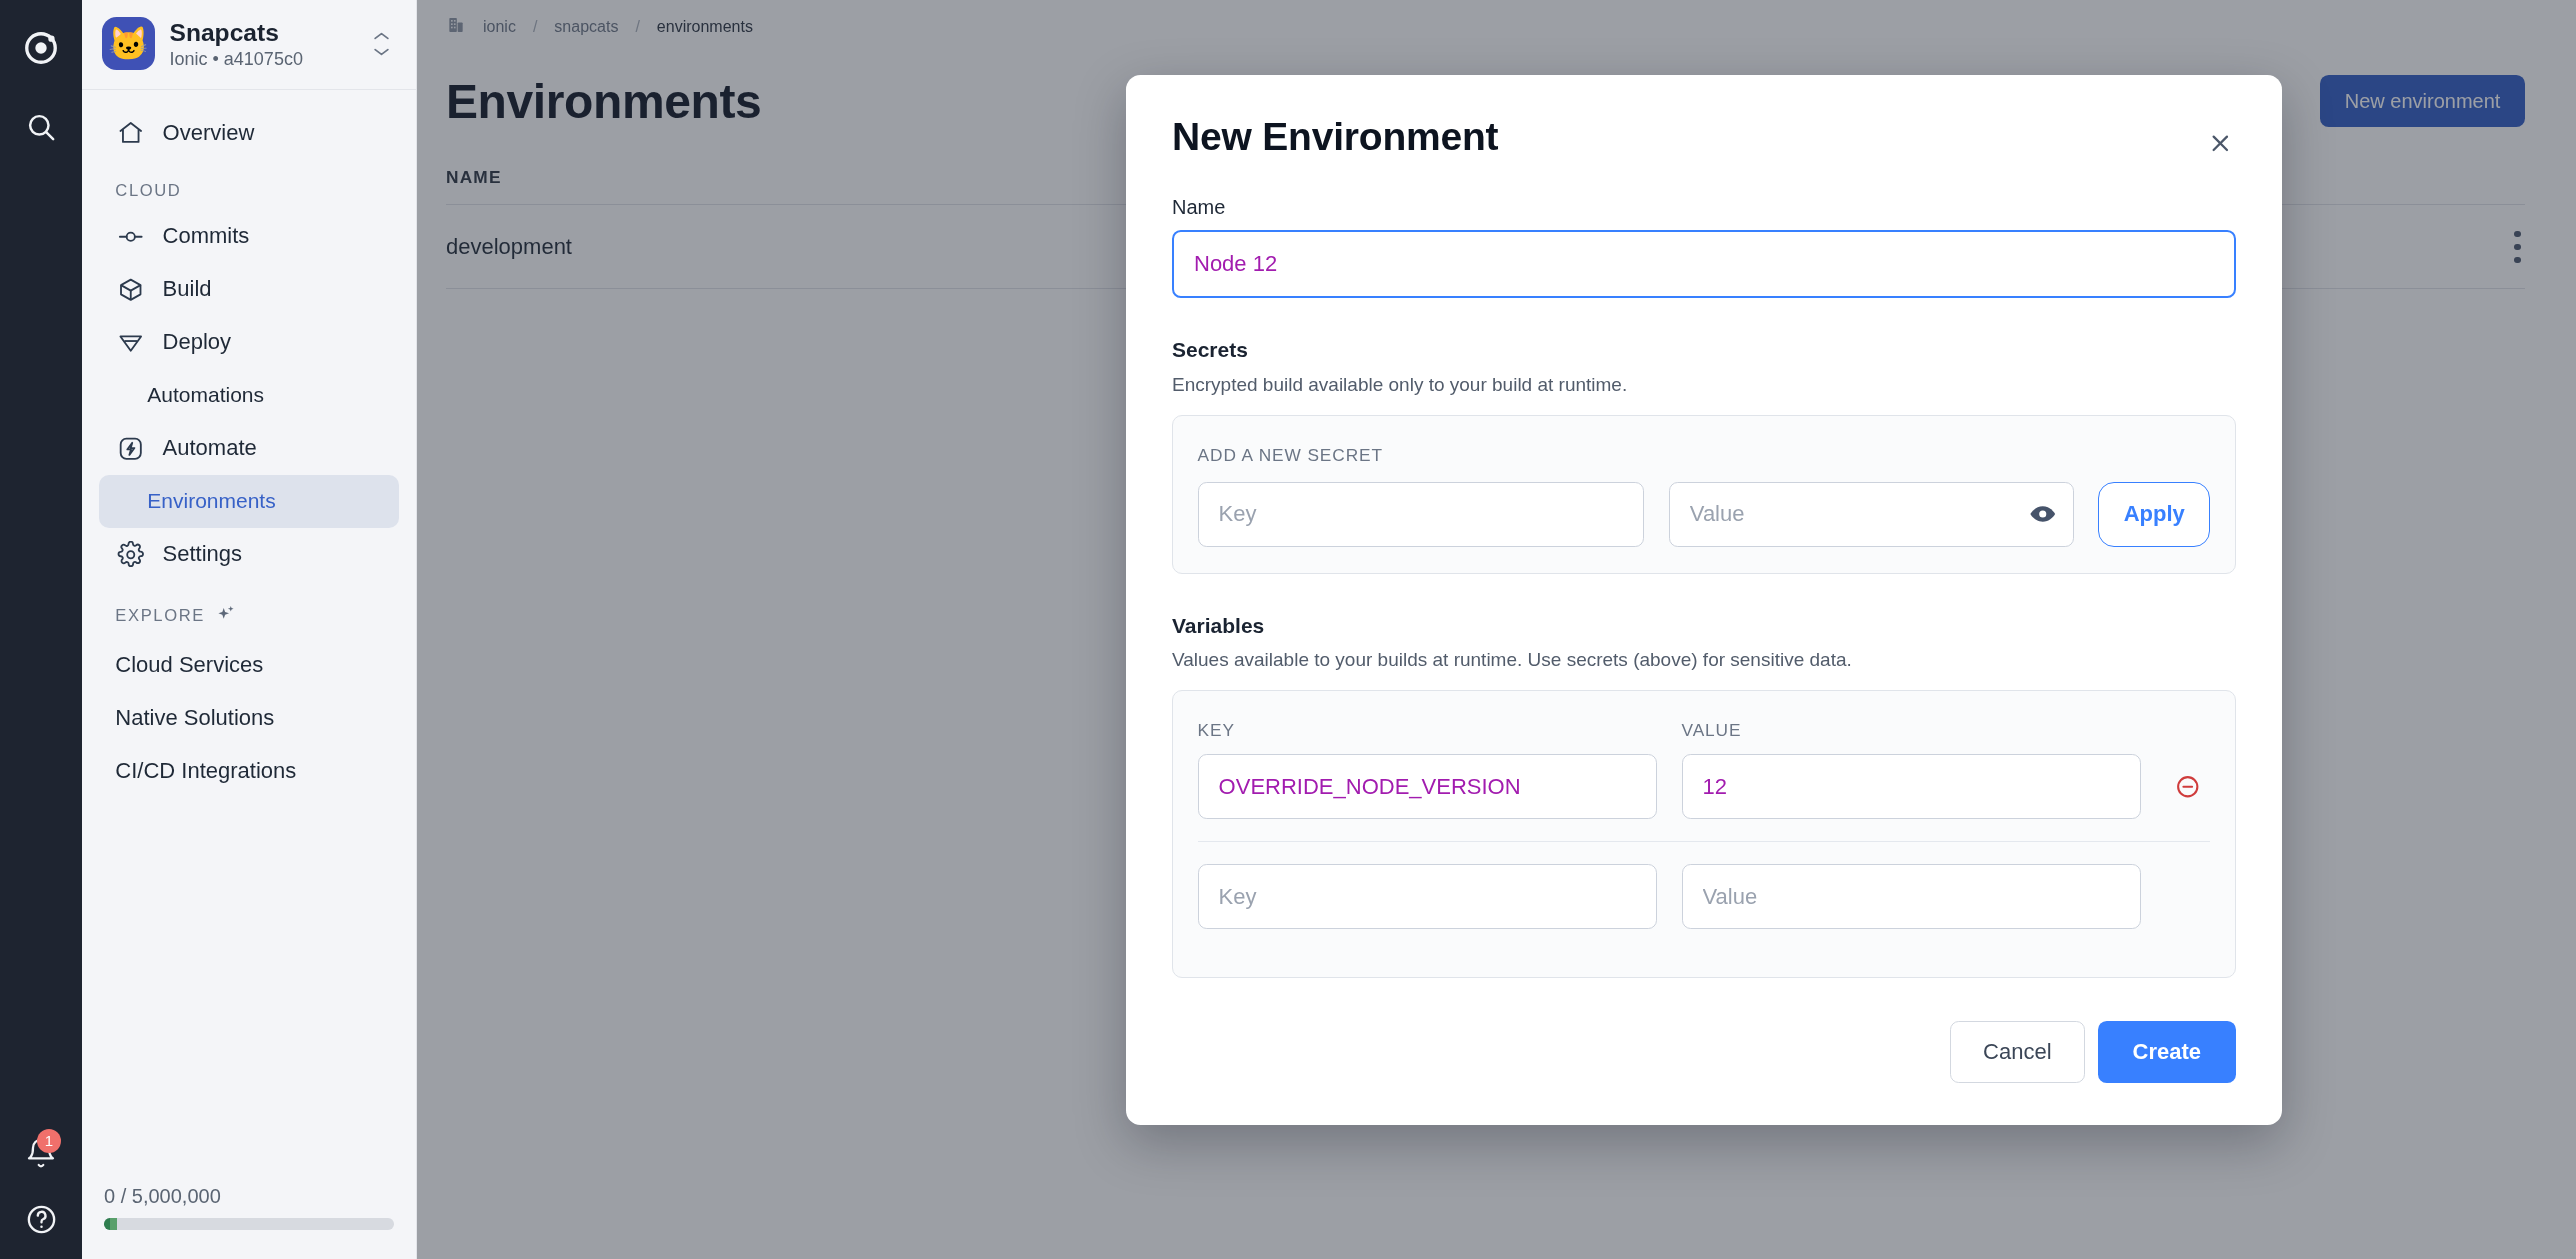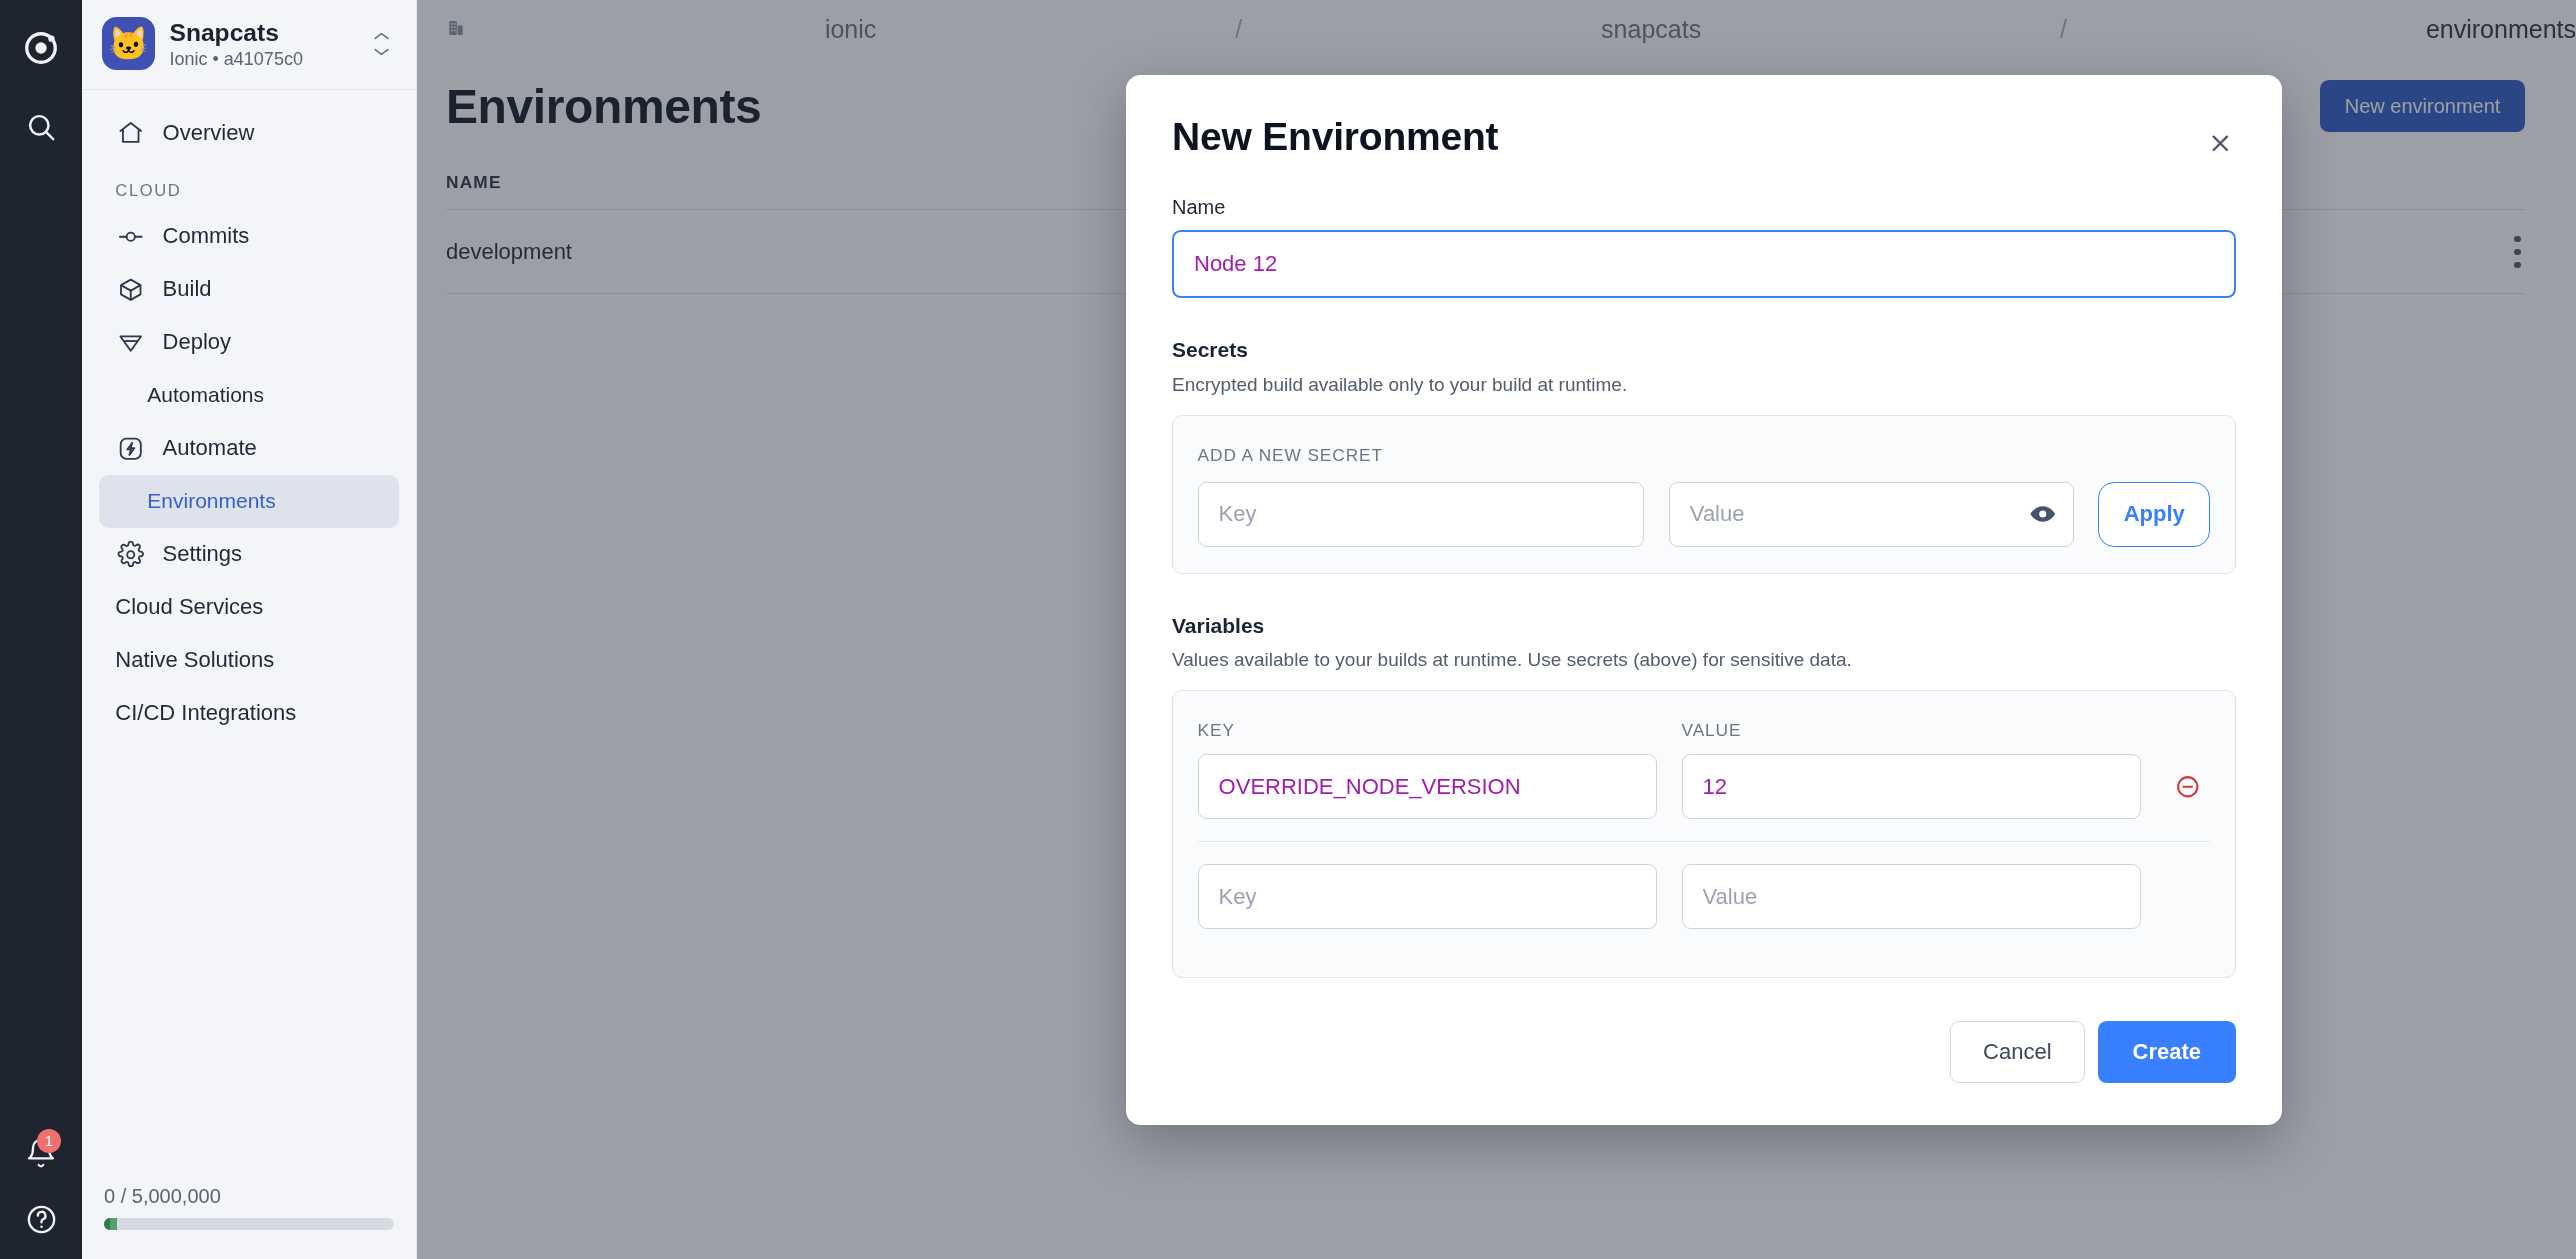--- a/index.html
+++ b/index.html
@@ -60,21 +60,21 @@
     padding: 22px 16px 8.7px 16px; display: flex; align-items: center; gap: 10px; font-weight: 500;
   }
   .usage { padding: 0 22px 29px 22px; }
   .usage-label { font-size: 20px; color: #5a6472; margin-bottom: 10px; }
   .usage-track { height: 11.6px; border-radius: 5.8px; background: #d7dae0; overflow: hidden; display: flex; }
   .usage-fill-a { width: 2.2%; background: #2e7d4f; }
   .usage-fill-b { width: 2.4%; background: #59a06b; }
 
   
   .main { flex: 1; position: relative; background: #ffffff; overflow: hidden; }
-  .crumbs { display: flex; align-items: center; gap: 2px; font-size: 25px; color: #6b7585; padding: 14.5px 0 0 29px; justify-content: space-between; }
+  .crumbs { display: flex; align-items: center; gap: 17px; font-size: 16px; color: #6b7585; padding: 14.5px 0 0 29px; }
   .crumb-sep { color: #aab1bc; }
   .crumb-last { color: #2b3442; font-weight: 500; }
   .page-head { display: flex; align-items: center; justify-content: space-between; padding: 35px 51px 0 29px; }
   .page-title { font-size: 48px; font-weight: 700; color: #0f1726; letter-spacing: -0.4px; }
   .btn-primary-sm {
     background: #2f5bc4; color: #fff; font-size: 20px; font-weight: 500;
     border: none; border-radius: 8.7px; padding: 14.5px 24.6px; cursor: pointer;
   }
   .table { margin: 38px 51px 0 29px; }
   .th { font-size: 17.3px; font-weight: 700; letter-spacing: 1.2px; color: #2b3442; padding-bottom: 16px; border-bottom: 0.7px solid #dfe2e8; }
@@ -268,20 +268,29 @@
       <div class="nav-item">
         <span class="nv-ico">
           <svg width="27.5" height="27.5" viewBox="0 0 24 24" fill="none" stroke="currentColor" stroke-width="1.6" stroke-linejoin="round">
               <circle cx="12" cy="12" r="3.1"></circle>
               <path d="M19.2 14.2a1.6 1.6 0 0 0 .32 1.77l.06.06a1.94 1.94 0 1 1-2.75 2.75l-.06-.06a1.6 1.6 0 0 0-1.77-.32 1.6 1.6 0 0 0-.97 1.47v.17a1.94 1.94 0 1 1-3.88 0v-.09a1.6 1.6 0 0 0-1.05-1.47 1.6 1.6 0 0 0-1.77.32l-.06.06A1.94 1.94 0 1 1 4.52 16.1l.06-.06a1.6 1.6 0 0 0 .32-1.77 1.6 1.6 0 0 0-1.47-.97h-.17a1.94 1.94 0 1 1 0-3.88h.09A1.6 1.6 0 0 0 4.82 8.4a1.6 1.6 0 0 0-.32-1.77l-.06-.06A1.94 1.94 0 1 1 7.19 3.8l.06.06a1.6 1.6 0 0 0 1.77.32h.08A1.6 1.6 0 0 0 10.07 2.7v-.17a1.94 1.94 0 1 1 3.88 0v.09a1.6 1.6 0 0 0 .97 1.47 1.6 1.6 0 0 0 1.77-.32l.06-.06a1.94 1.94 0 1 1 2.75 2.75l-.06.06a1.6 1.6 0 0 0-.32 1.77v.08a1.6 1.6 0 0 0 1.47.97h.17a1.94 1.94 0 1 1 0 3.88h-.09a1.6 1.6 0 0 0-1.47.97z"></path>
             </svg>
         </span>
         <span>Settings</span>
       </div>
 
+      <div class="nav-section">
+        <span>EXPLORE</span>
+        <span>
+          <svg width="22" height="22" viewBox="0 0 24 24" fill="#5d6879">
+              <path d="M9.5 5.5 11 9.8l4.3 1.5-4.3 1.5-1.5 4.3-1.5-4.3L3.7 11.3 8 9.8z"></path>
+              <path d="M17.2 3.2l.8 2.3 2.3.8-2.3.8-.8 2.3-.8-2.3-2.3-.8 2.3-.8z"></path>
+            </svg>
+        </span>
+      </div>
 
       <div class="nav-item">
         <span>Cloud Services</span>
       </div>
       <div class="nav-item">
         <span>Native Solutions</span>
       </div>
       <div class="nav-item">
         <span>CI/CD Integrations</span>
       </div>

